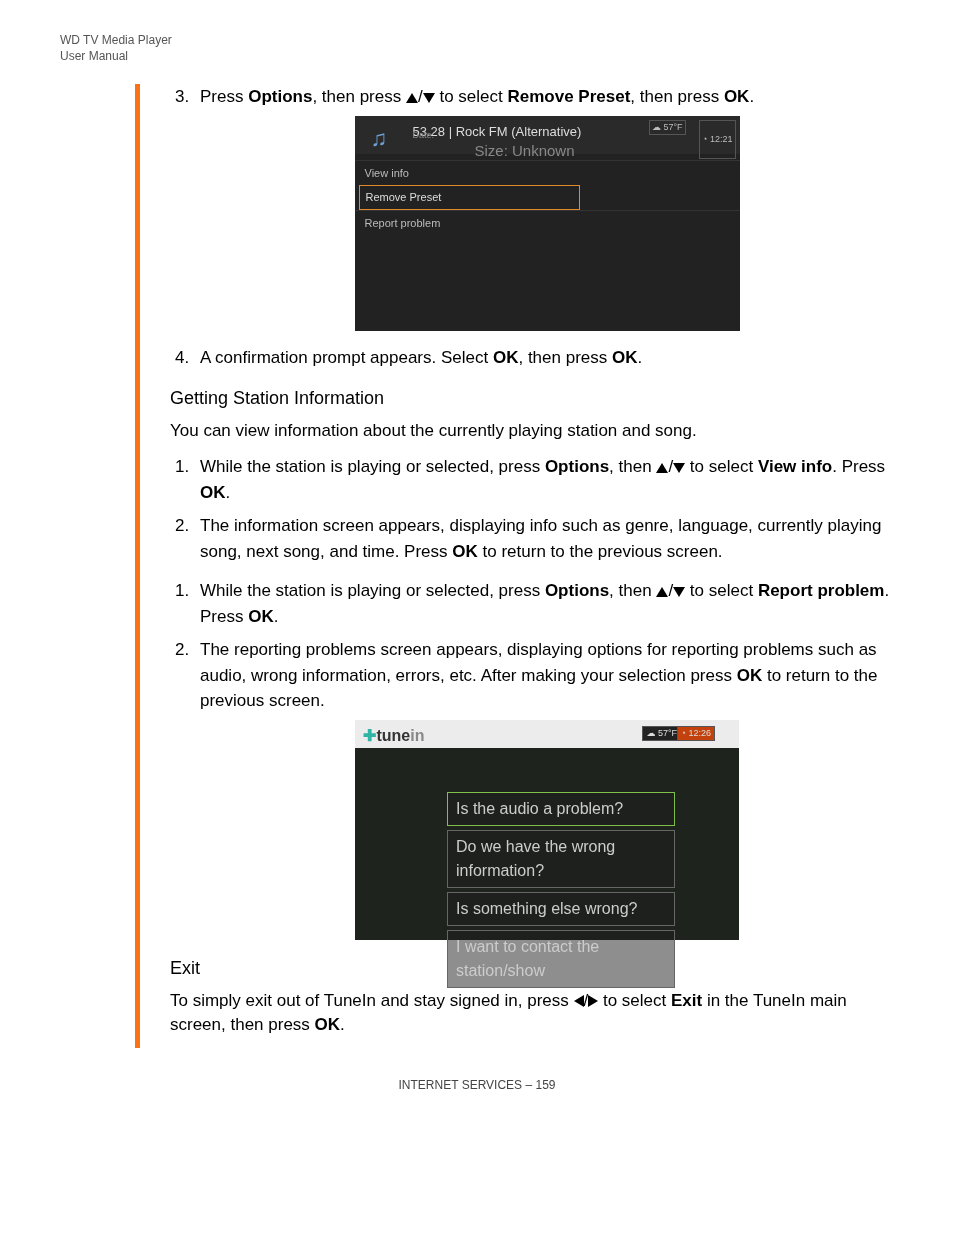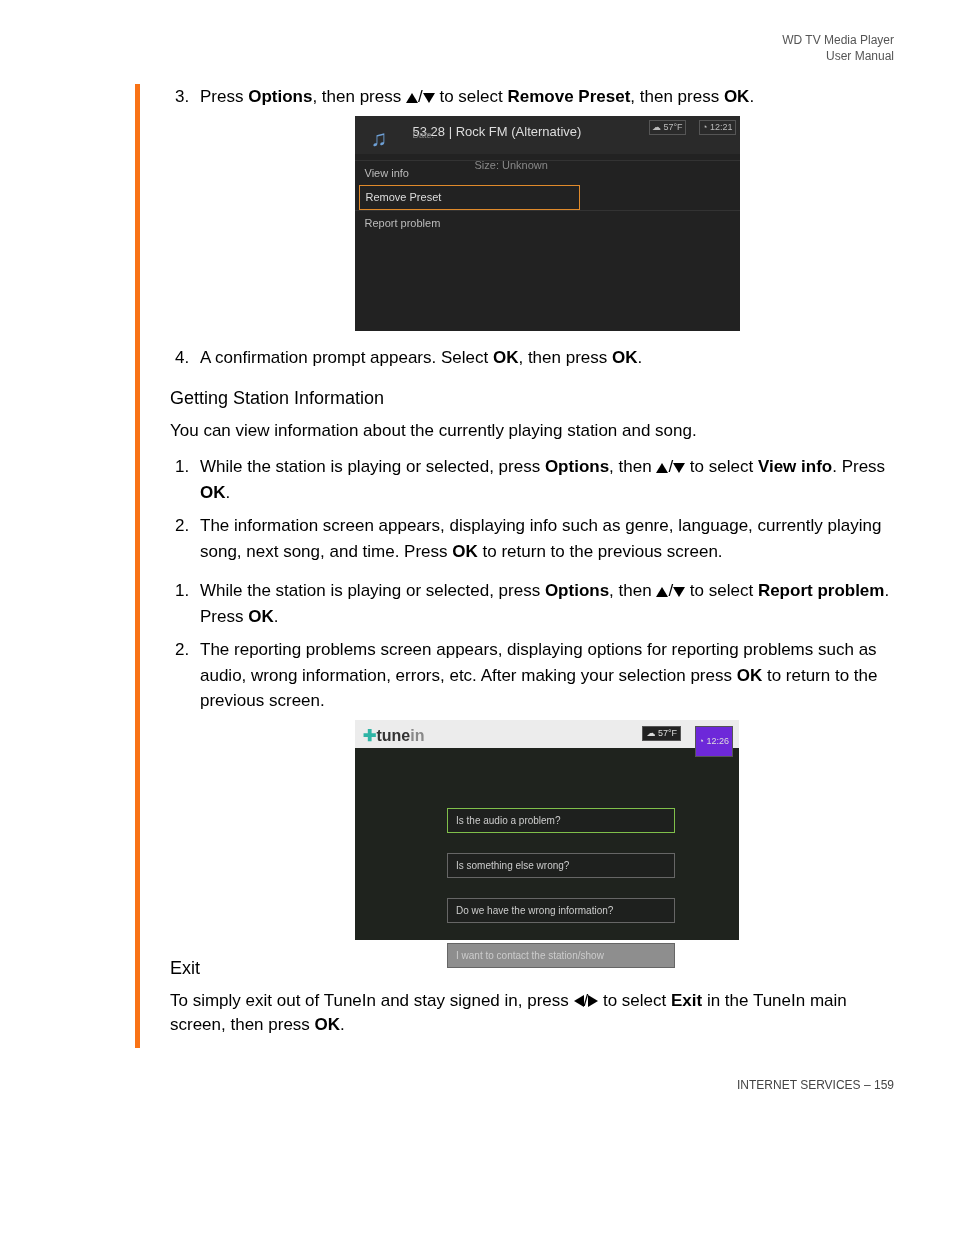--- a/index.html
+++ b/index.html
@@ -1,51 +1,51 @@
 <!DOCTYPE html>
 <html><head>
 <meta charset="utf-8">
 <style>
 body{margin:0;background:#fff;font-family:Arial,Helvetica,sans-serif;color:#000;width:954px}
 .page{padding:32px 60px 40px 60px;box-sizing:border-box}
-.hdr{text-align:right;font-size:12px;color:#555;margin-bottom:20px;line-height:1.35}
+.hdr{font-size:12px;color:#555;margin-bottom:20px;line-height:1.35}
 .body{display:flex}
 .leftrule{border-left:5px solid #f97316;margin-left:75px;padding-left:30px;flex:1}
 .para{font-size:17px;line-height:1.45;margin:0 0 10px}
 .h3{font-weight:400;font-size:18px;margin:18px 0 10px}
 ol{margin:0 0 14px 0;padding-left:24px}
 ol li{font-size:17px;line-height:1.5;margin-bottom:8px;padding-left:6px}
 .tri{display:inline-block;vertical-align:middle}
 .tri-up{width:0;height:0;border-left:6px solid transparent;border-right:6px solid transparent;border-bottom:10px solid #000}
 .tri-down{width:0;height:0;border-left:6px solid transparent;border-right:6px solid transparent;border-top:10px solid #000}
 .tri-left{width:0;height:0;border-top:6px solid transparent;border-bottom:6px solid transparent;border-right:10px solid #000}
 .tri-right{width:0;height:0;border-top:6px solid transparent;border-bottom:6px solid transparent;border-left:10px solid #000}
-.ftr{text-align:right;font-size:12px;color:#444;margin-top:30px}
+.ftr{text-align:center;font-size:12px;color:#444;margin-top:30px}
 .shot{margin:6px auto 14px;display:block}
 .shot1{width:385px;height:215px;background:#222;position:relative;color:#ccc;font-size:11px}
 .s1top{background:#2a2a2a;height:38px;position:relative}
 .s1music{position:absolute;left:16px;top:6px;color:#6ea0d6;font-size:22px}
 .s1title{position:absolute;left:58px;top:6px;color:#ddd;font-size:13px}
 .s1date{position:absolute;left:58px;top:13px;color:#888;font-size:9px}
-.s1size{position:absolute;left:120px;top:41px;color:#888;font-size:11px}
+.s1size{position:absolute;left:120px;top:24px;color:#888;font-size:15px}
 .s1wt{position:absolute;right:54px;top:4px;color:#bbb;font-size:9px;border:1px solid #555;padding:0 2px}
-.s1tm{position:absolute;right:4px;top:4px;color:#bbb;font-size:9px;border:1px solid #555;padding:0 2px}
+.s1tm{position:absolute;right:4px;top:4px;color:#bbb;font-size:9px;border:1px solid #555;padding:12px 2px}
 .s1menu{padding:6px 0}
 .s1mi{padding:4px 10px;color:#bbb;border-top:1px solid #333}
 .s1mi.sel{border:1px solid #e08a2b;margin:0 160px 0 4px;padding:3px 6px;color:#ddd}
 .shot2{width:384px;height:220px;background:#1f231e;position:relative;color:#ccc;font-size:11px}
 .s2top{background:#ececec;height:28px;position:relative}
 .s2logo{position:absolute;left:8px;top:4px;font-size:16px;font-weight:700}
 .s2logo .t1{color:#2fb4a5}
 .s2logo .t2{color:#333}
 .s2logo .t3{color:#888;font-weight:700}
 .s2wt{position:absolute;right:58px;top:6px;color:#ddd;font-size:9px;background:#222;border:1px solid #555;padding:0 3px}
-.s2tm{position:absolute;right:6px;top:6px;color:#ddd;font-size:9px;background:#6d28d9;border:1px solid #555;padding:8px 3px}
+.s2tm{position:absolute;right:24px;top:6px;color:#ddd;font-size:9px;background:#c2410c;border:1px solid #555;padding:0 3px}
 .s2body{padding:40px 0 0 92px}
-.s2opt{border:1px solid #666;padding:4px 8px;margin:20px 0;width:210px;color:#ccc;background:rgba(30,30,30,.5);font-size:10px}
+.s2opt{border:1px solid #666;padding:4px 8px;margin:4px 0;width:210px;color:#ccc;background:rgba(30,30,30,.5);font-size:16px}
 .s2opt.sel{border:1px solid #7fbf4a}
 </style>
 </head>
 <body>
 
 <div class="page">
   <div class="hdr">
     <span>WD TV Media Player</span><br>
     <span>User Manual</span>
   </div>
@@ -97,22 +97,22 @@
           <span>The reporting problems screen appears, displaying options for reporting problems such as audio, wrong information, errors, etc. After making your selection press </span><b>OK</b><span> to return to the previous screen.</span>
 
           <div class="shot shot2">
             <div class="s2top">
               <div class="s2logo"><span class="t1">✚</span><span class="t2">tune</span><span class="t3">in</span></div>
               <div class="s2wt">☁ 57°F</div>
               <div class="s2tm">◔ 12:26</div>
             </div>
             <div class="s2body">
               <div class="s2opt sel">Is the audio a problem?</div>
+              <div class="s2opt">Do we have the wrong information?</div>
               <div class="s2opt">Is something else wrong?</div>
-              <div class="s2opt">Do we have the wrong information?</div>
               <div class="s2opt">I want to contact the station/show</div>
             </div>
           </div>
         </li>
       </ol>
 
       <div class="h3">Exit</div>
       <p class="para">
         <span>To simply exit out of TuneIn and stay signed in, press </span><span class="tri tri-left"></span><span>/</span><span class="tri tri-right"></span><span> to select </span><b>Exit</b><span> in the TuneIn main screen, then press </span><b>OK</b><span>.</span>
       </p>

